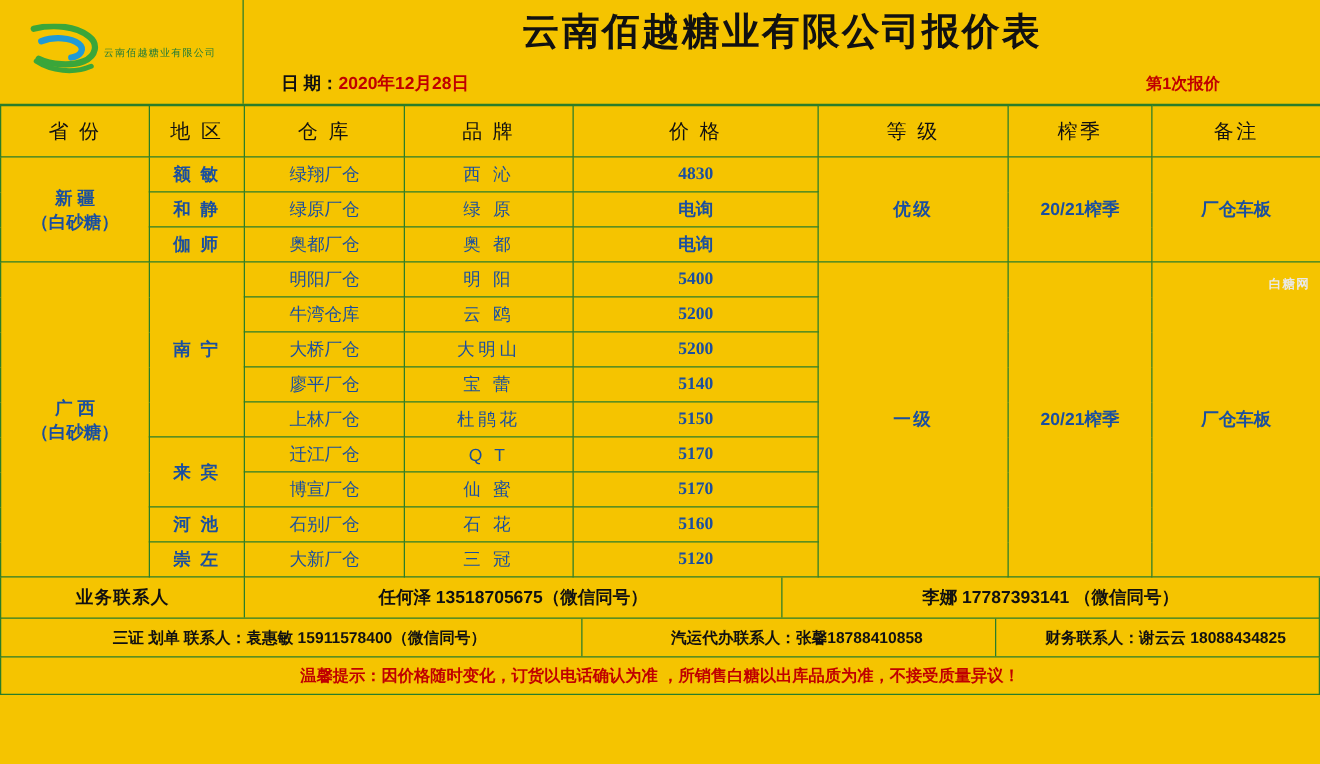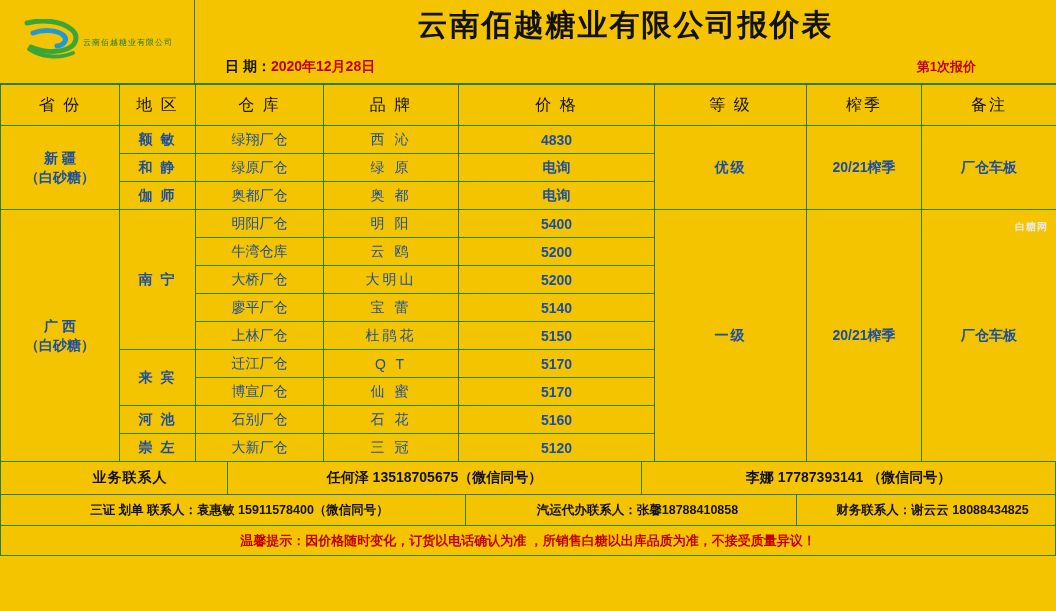--- a/index.html
+++ b/index.html
@@ -85,39 +85,39 @@
     font-weight:normal;
     letter-spacing:2px;
   }
   td.group{
     font-size:16px;font-weight:bold;color:#1a4fa0;
     line-height:1.35;
   }
   td.region{font-size:14px;font-weight:bold;color:#1a4fa0;letter-spacing:2px;}
   td.factory{font-size:14px;color:#1a4fa0;}
   td.brand{font-size:15px;color:#1a4fa0;letter-spacing:3px;}
-  td.price{font-size:15px;color:#1a4fa0;font-weight:bold;}
+  td.price{font-size:15px;color:#1a4fa0;font-weight:bold;font-family:Liberation Serif, serif;}
   td.grade{font-size:15px;color:#1a4fa0;font-weight:bold;letter-spacing:2px;}
   td.season{font-size:13px;color:#1a4fa0;font-weight:bold;}
   td.remark{font-size:13px;color:#1a4fa0;font-weight:bold;position:relative;}
   .watermark{
     position:absolute;top:10px;right:8px;
     font-size:10px;color:#e9e9e9;font-weight:bold;letter-spacing:1px;
   }
   .row-h{height:28px;}
   
   .footer-contact{
     display:flex;height:33px;border-left:1px solid #2a7d2a;border-right:1px solid #2a7d2a;
     border-bottom:1px solid #2a7d2a;
     box-sizing:border-box;
   }
   .fc-label{
     width:195px;display:flex;align-items:center;justify-content:center;
     font-size:14px;font-weight:bold;color:#111;letter-spacing:1px;
-    border-right:1px solid #2a7d2a;box-sizing:border-box;margin-left:32px;
+    border-right:1px solid #2a7d2a;box-sizing:border-box;
   }
   .fc-a{
     flex:1;display:flex;align-items:center;justify-content:center;
     font-size:14px;font-weight:bold;color:#111;
     border-right:1px solid #2a7d2a;box-sizing:border-box;
   }
   .fc-b{
     flex:1;display:flex;align-items:center;justify-content:center;
     font-size:14px;font-weight:bold;color:#111;
   }

